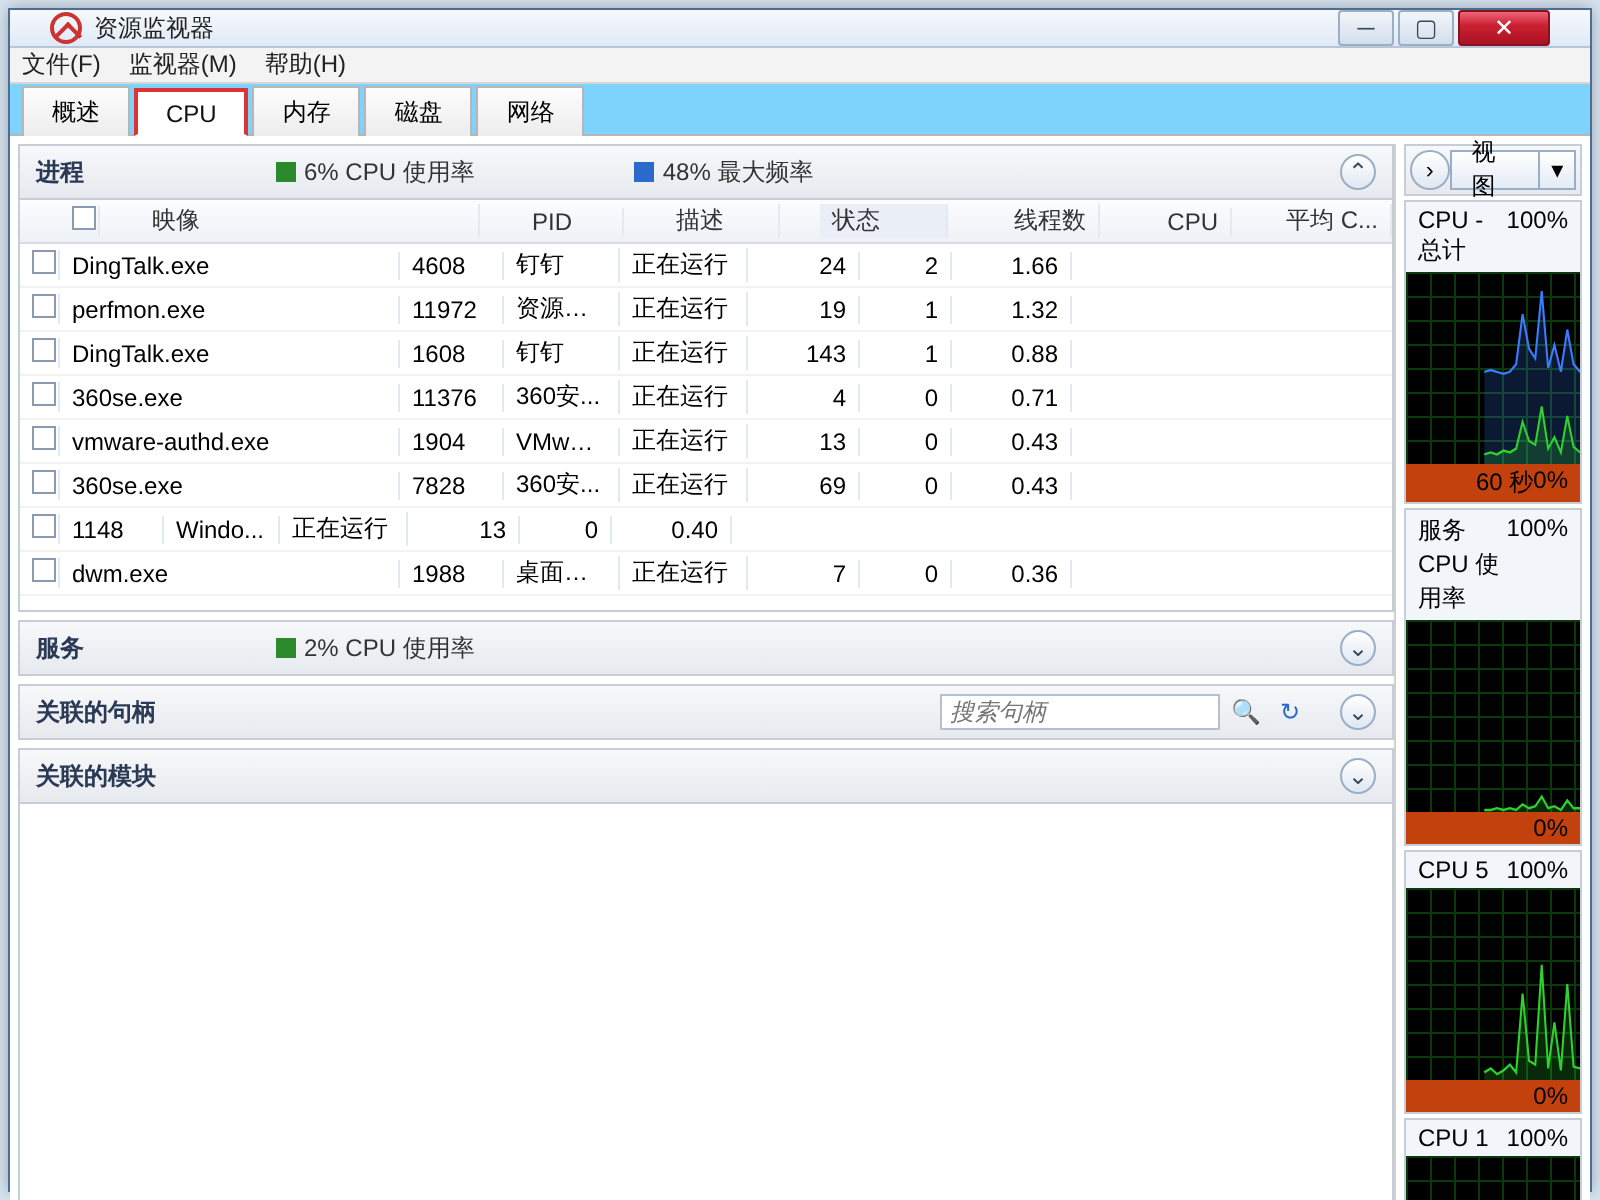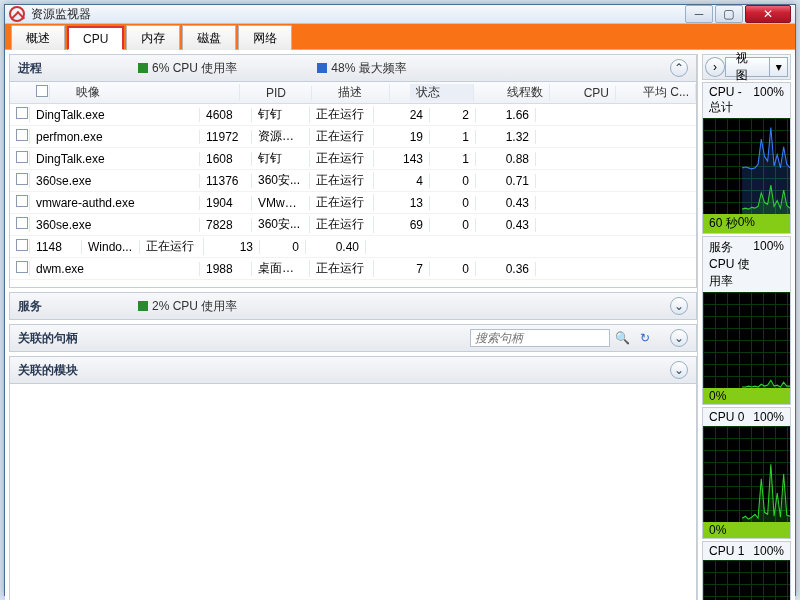--- a/index.html
+++ b/index.html
@@ -1,34 +1,34 @@
 <!DOCTYPE html>
 <html><head>
 <meta charset="utf-8">
 <style>
 * { margin: 0; padding: 0; box-sizing: border-box; font-family: "Microsoft YaHei", "SimSun", Tahoma, sans-serif; font-size: 12px; }
 body { background: #d8e6f2; width: 800px; height: 600px; overflow: hidden; }
 
 .window { width: 792px; height: 592px; margin: 4px; background: #fff; border: 1px solid #4d6d91; box-shadow: 0 0 8px rgba(0,0,0,.3); display: flex; flex-direction: column; }
 
 
-.titlebar { height: 28px; background: linear-gradient(#f6f9fd,#dfe9f5); display: flex; align-items: center; padding: 0 4px; border-bottom: 1px solid #b6c5d7; }
+.titlebar { height: 28px; background: linear-gradient(#f6f9fd,#dfe9f5); display: flex; align-items: center; padding: 0 20px; border-bottom: 1px solid #b6c5d7; }
 .titlebar .appicon { width: 16px; height: 16px; border: 2px solid #c33; border-radius: 50%; position: relative; margin-right: 6px; }
 .titlebar .appicon::after { content: ""; position: absolute; left: 2px; top: 5px; width: 8px; height: 8px; border: 2px solid #c33; border-bottom: none; border-right: none; transform: rotate(45deg); }
 .titlebar .title { flex: 1; color: #222; }
 .winbtns { display: flex; gap: 2px; }
 .winbtn { width: 28px; height: 18px; background: linear-gradient(#f3f6fb,#d3deec); border: 1px solid #9aaec6; border-radius: 2px; display: flex; align-items: center; justify-content: center; color: #3a4a5e; }
 .winbtn.close { width: 46px; background: linear-gradient(#e67,#c23 40%,#a12); border-color: #812; color: #fff; }
 
 
 .menubar { height: 22px; display: flex; align-items: center; padding: 0 6px; gap: 14px; border-bottom: 1px solid #d6d6d6; background: #f3f3f3; }
 .menubar span { color: #222; }
 
 
-.tabstrip { height: 26px; display: flex; align-items: flex-end; padding-left: 6px; background: #f97316; border-bottom: 1px solid #b6b6b6; }
+.tabstrip { height: 26px; display: flex; align-items: flex-end; padding-left: 6px; background: #7dd3fc; border-bottom: 1px solid #b6b6b6; }
 .tab { padding: 4px 14px 3px; border: 1px solid #b6b6b6; border-bottom: none; margin-right: 2px; background: linear-gradient(#fdfdfd,#ececec); position: relative; top: 1px; }
 .tab.active { border: 2px solid #d33; border-bottom: 1px solid #fff; background: #fff; color: #111; font-weight: 400; }
 
 .content { flex: 1; display: flex; background: #fff; }
 
 
 .leftpane { flex: 1; display: flex; flex-direction: column; border-right: 1px solid #d0d0d0; margin: 4px 2px 4px 4px; }
 
 .sectionhdr { height: 28px; background: linear-gradient(#f7f8fa,#e6e9ee); border: 1px solid #c7cdd6; display: flex; align-items: center; padding: 0 8px; gap: 10px; }
 .sectionhdr .sectitle { font-weight: 700; color: #2a3a55; min-width: 110px; }
@@ -68,39 +68,44 @@
 .rtoolbar { height: 26px; display: flex; align-items: center; justify-content: space-between; padding: 0 2px; background: linear-gradient(#f7f8fa,#e6e9ee); border: 1px solid #c7cdd6; }
 .navbtn { width: 20px; height: 20px; border: 1px solid #9aaec6; border-radius: 50%; background: linear-gradient(#fff,#dfe7f1); display: flex; align-items: center; justify-content: center; }
 .viewsel { display: flex; }
 .viewsel .vb { height: 20px; border: 1px solid #9aaec6; background: linear-gradient(#fff,#e3ebf5); padding: 0 10px; display: flex; align-items: center; }
 .viewsel .dd { width: 18px; border-left: none; justify-content: center; padding: 0; }
 
 .graphs { flex: 1; overflow-y: auto; display: flex; flex-direction: column; gap: 2px; }
 .graphblock { border: 1px solid #c7cdd6; }
 .gheader { display: flex; justify-content: space-between; padding: 2px 6px; background: #f2f5f9; font-size: 11px; }
 .gcanvas { height: 96px; background: #000; position: relative; overflow: hidden; }
-.gfooter { display: flex; justify-content: flex-start; padding: 1px 6px; background: #84cc16; font-size: 11px; }
+.gfooter { display: flex; justify-content: flex-end; padding: 1px 6px; background: #c2410c; font-size: 11px; }
 .grid { position: absolute; inset: 0; background-image: linear-gradient(#0a3a0a 1px, transparent 1px), linear-gradient(90deg,#0a3a0a 1px, transparent 1px); background-size: 12px 12px; }
 svg.trace { position: absolute; inset: 0; width: 100%; height: 100%; }
 </style>
 </head>
 <body>
 
 <div class="window">
 
   <div class="titlebar">
     <span class="appicon"></span>
     <span class="title">资源监视器</span>
     <div class="winbtns">
       <div class="winbtn">─</div>
       <div class="winbtn">▢</div>
       <div class="winbtn close">✕</div>
     </div>
   </div>
 
+  <div class="menubar">
+    <span>文件(F)</span>
+    <span>监视器(M)</span>
+    <span>帮助(H)</span>
+  </div>
 
   <div class="tabstrip">
     <div class="tab">概述</div>
     <div class="tab active">CPU</div>
     <div class="tab">内存</div>
     <div class="tab">磁盘</div>
     <div class="tab">网络</div>
   </div>
 
   <div class="content">
@@ -285,21 +290,21 @@
                 <path d="M45.0,95.0 L48.7,95.0 L52.3,94.1 L56.0,95.0 L59.7,94.1 L63.3,95.0 L67.0,92.2 L70.7,94.1 L74.3,93.1 L78.0,88.3 L81.7,94.1 L85.3,93.1 L89.0,95.0 L92.7,90.2 L96.3,94.1 L100.0,94.1" fill="none" stroke="#2fd12f" stroke-width="1.2"></path>
               </svg>
             </div>
             <div class="gfooter">
               <span></span>
               <span>0%</span>
             </div>
           </div>
           <div class="graphblock">
             <div class="gheader">
-              <span>CPU 0</span>
+              <span>CPU 5</span>
               <span>100%</span>
             </div>
             <div class="gcanvas">
               <div class="grid"></div>
               <svg class="trace" viewBox="0 0 100 96" preserveAspectRatio="none">
                 <path d="M45.0,92.2 L48.7,90.2 L52.3,93.1 L56.0,91.2 L59.7,88.3 L63.3,92.2 L67.0,52.8 L70.7,86.4 L74.3,88.3 L78.0,38.4 L81.7,90.2 L85.3,67.2 L89.0,91.2 L92.7,48.0 L96.3,89.3 L100.0,90.2 L100,96 L45.0,96 Z" fill="#2fd12f33" stroke="none"></path>
                 <path d="M45.0,92.2 L48.7,90.2 L52.3,93.1 L56.0,91.2 L59.7,88.3 L63.3,92.2 L67.0,52.8 L70.7,86.4 L74.3,88.3 L78.0,38.4 L81.7,90.2 L85.3,67.2 L89.0,91.2 L92.7,48.0 L96.3,89.3 L100.0,90.2" fill="none" stroke="#2fd12f" stroke-width="1.2"></path>
               </svg>
             </div>
             <div class="gfooter">

